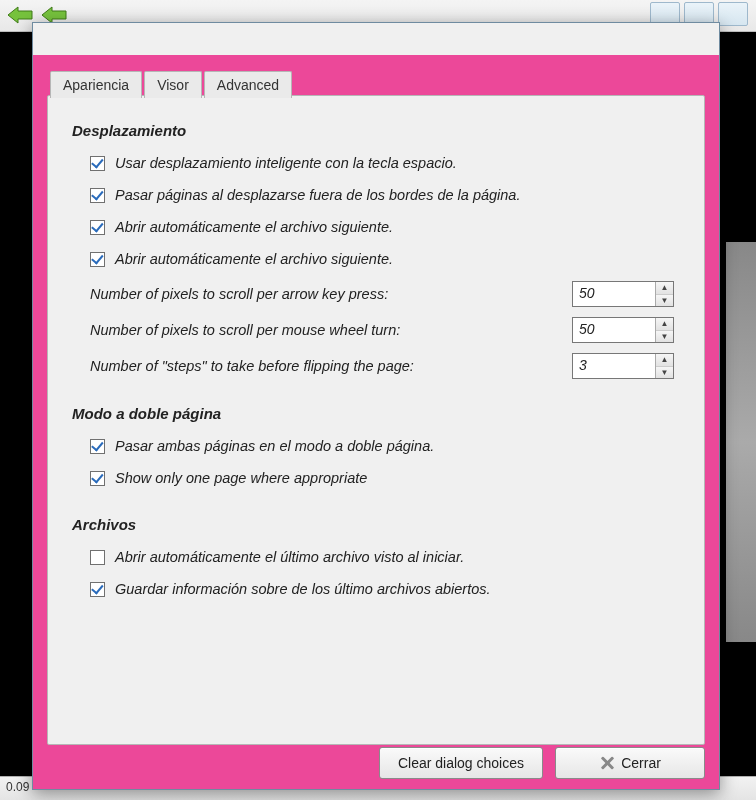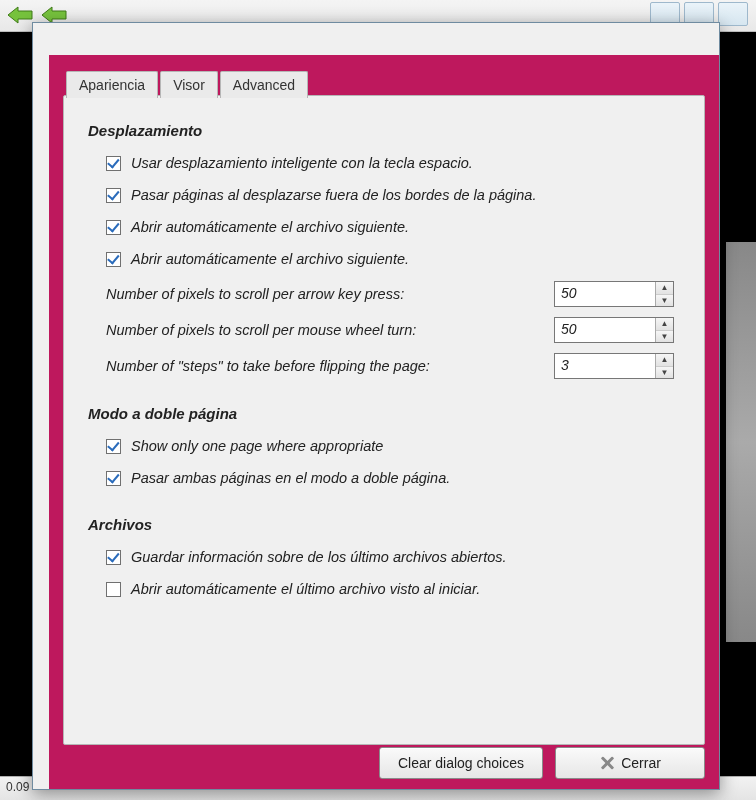--- a/index.html
+++ b/index.html
@@ -102,22 +102,21 @@
   .titlebar .close-btn span {
     color:#fff;
     font-weight:bold;
     font-size:12px;
     text-shadow:0 -1px 0 rgba(0,0,0,0.4);
   }
   .content {
     position:absolute;
     top:32px; left:0; right:0; bottom:0;
     padding:14px;
-    background:#be185d;
-    margin-left:16px;
+    background:#ec4899;
   }
   .tab-frame {
     background:#f0f0f0;
     border:1px solid #b6b6b6;
     height:calc(100% - 56px);
     position:relative;
     border-radius:2px;
   }
   .tabs {
     position:absolute;
@@ -190,21 +189,21 @@
     margin:10px 0 10px 18px;
     justify-content:space-between;
     padding-right:6px;
   }
   .num-row .lbl { flex:1; }
   .spinner {
     display:flex;
     border:1px solid #777;
     background:#fff;
     height:26px;
-    width:120px;
+    width:102px;
   }
   .spinner .val {
     flex:1;
     padding:3px 6px;
     font-size:14px;
     color:#222;
     border:none;
     outline:none;
     font-family:inherit;
     background:#fff;
@@ -347,35 +346,35 @@
             <div class="btns">
               <div>▲</div>
               <div>▼</div>
             </div>
           </div>
         </div>
 
         <div class="section-title mt">Modo a doble página</div>
         <div class="row">
           <div class="chk checked"></div>
+          <div class="lbl">Pasar ambas páginas en el modo a doble página.</div>
+        </div>
+        <div class="row">
+          <div class="chk checked"></div>
           <div class="lbl">Show only one page where appropriate</div>
         </div>
-        <div class="row">
-          <div class="chk checked"></div>
-          <div class="lbl">Pasar ambas páginas en el modo a doble página.</div>
-        </div>
 
         <div class="section-title mt">Archivos</div>
-        <div class="row">
-          <div class="chk checked"></div>
-          <div class="lbl">Guardar información sobre de los último archivos abiertos.</div>
-        </div>
         <div class="row">
           <div class="chk"></div>
           <div class="lbl">Abrir automáticamente el último archivo visto al iniciar.</div>
+        </div>
+        <div class="row">
+          <div class="chk checked"></div>
+          <div class="lbl">Guardar información sobre de los último archivos abiertos.</div>
         </div>
 
       </div>
     </div>
 
     <div class="button-bar">
       <div class="btn">
         <span>Clear dialog choices</span>
       </div>
       <div class="btn">

